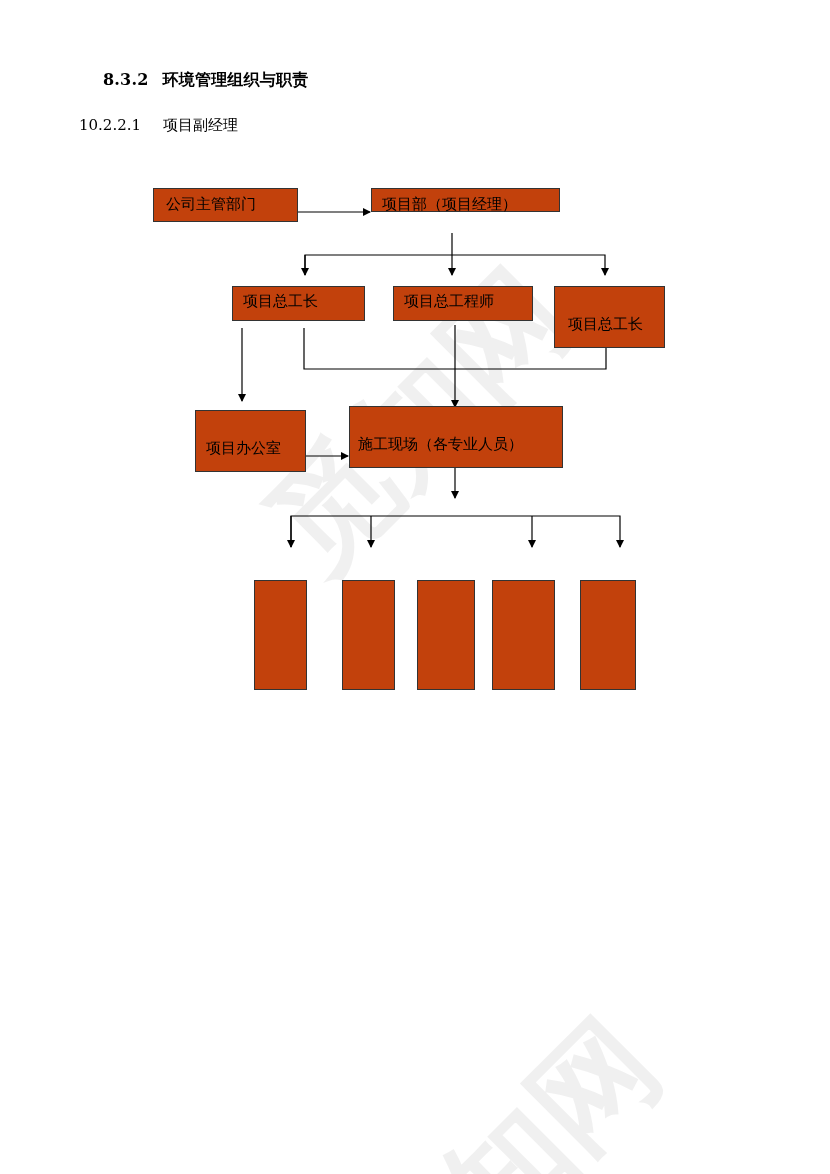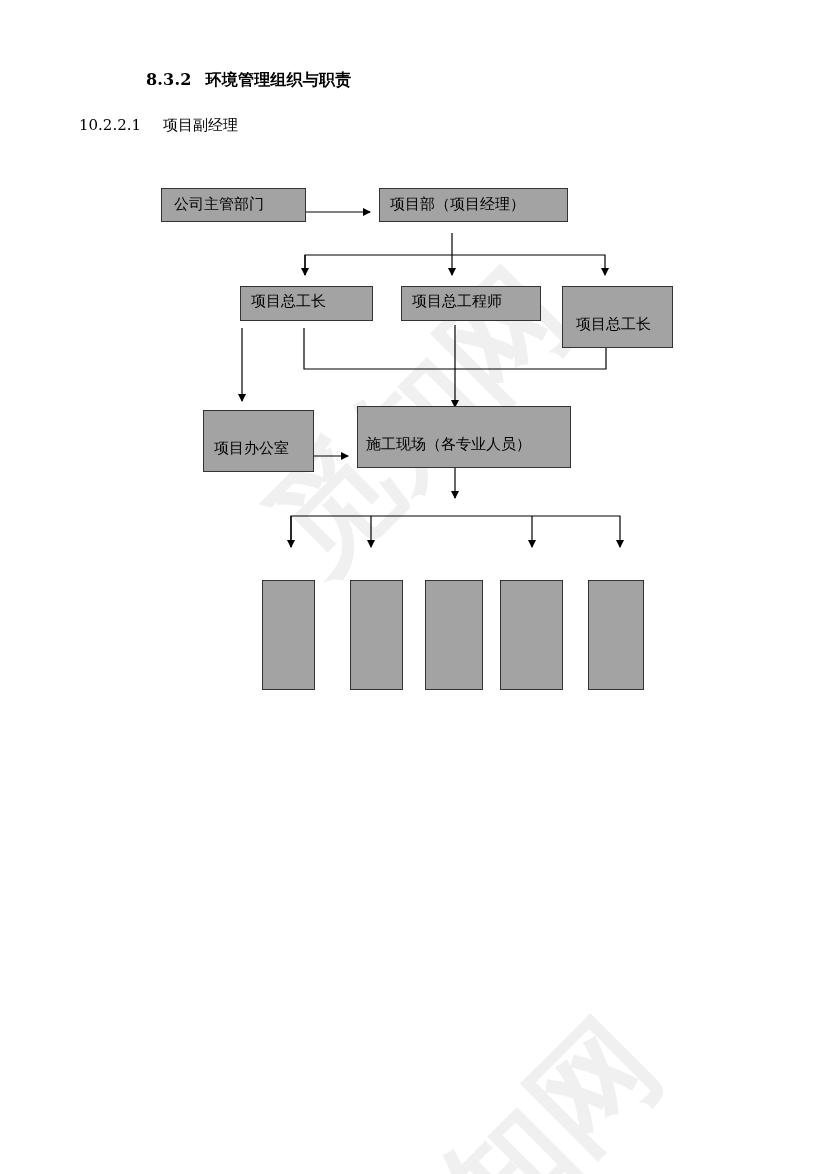--- a/index.html
+++ b/index.html
@@ -1,25 +1,25 @@
 <!DOCTYPE html>
 <html><head>
 <meta charset="utf-8">
 <style>
   html, body { margin: 0; padding: 0; background: #ffffff; }
   body { width: 830px; height: 1174px; position: relative; overflow: hidden;
          font-family: "DejaVu Sans", "Liberation Sans", sans-serif; color: #000; }
   .h-section { position: absolute; left: 103px; top: 70px; font-family: "DejaVu Serif", "Liberation Serif", serif;
                font-weight: bold; font-size: 16px; letter-spacing: 0.2px; }
-  .h-section .num { margin-right: 14px; margin-left: 43px; }
+  .h-section .num { margin-right: 14px; }
   .h-sub { position: absolute; left: 79px; top: 116px; font-family: "DejaVu Serif", "Liberation Serif", serif;
            font-size: 15px; }
   .h-sub .num { margin-right: 22px; }
-  .box { position: absolute; border: 1.3px solid #333; background: #a3a3a3; box-sizing: border-box;
-         font-size: 15px; white-space: nowrap; margin-left: 8px; }
+  .box { position: absolute; border: 1.3px solid #333; background: #c2410c; box-sizing: border-box;
+         font-size: 15px; white-space: nowrap; }
   .box span { position: absolute; }
   svg.lines { position: absolute; left: 0; top: 0; }
   .watermark { position: absolute; font-size: 120px; color: rgba(0,0,0,0.06); font-weight: bold;
                transform: rotate(-45deg); white-space: nowrap; pointer-events: none; }
 </style>
 </head>
 <body>
 
 <div class="watermark" style="left:240px; top:340px;">觅知网</div>
 <div class="watermark" style="left:330px; top:1090px;">觅知网</div>
@@ -59,21 +59,21 @@
     <polyline points="291,547 291,516 620,516 620,547" marker-end="url(#ah)"></polyline>
     <line x1="291" y1="516" x2="291" y2="547" marker-end="url(#ah)"></line>
     <line x1="371" y1="516" x2="371" y2="547" marker-end="url(#ah)"></line>
     <line x1="532" y1="516" x2="532" y2="547" marker-end="url(#ah)"></line>
   </g>
 </svg>
 
 <div class="box" style="left:153px; top:188px; width:145px; height:34px;">
   <span style="left:12px; top:6px;">公司主管部门</span>
 </div>
-<div class="box" style="left:371px; top:188px; width:189px; height:34px;">
+<div class="box" style="left:371px; top:188px; width:189px; height:24px;">
   <span style="left:10px; top:6px;">项目部（项目经理）</span>
 </div>
 <div class="box" style="left:232px; top:286px; width:133px; height:35px;">
   <span style="left:10px; top:5px;">项目总工长</span>
 </div>
 <div class="box" style="left:393px; top:286px; width:140px; height:35px;text-align:right;">
   <span style="left:10px; top:5px;">项目总工程师</span>
 </div>
 <div class="box" style="left:554px; top:286px; width:111px; height:62px;padding-left:45px;">
   <span style="left:13px; top:28px;">项目总工长</span>

